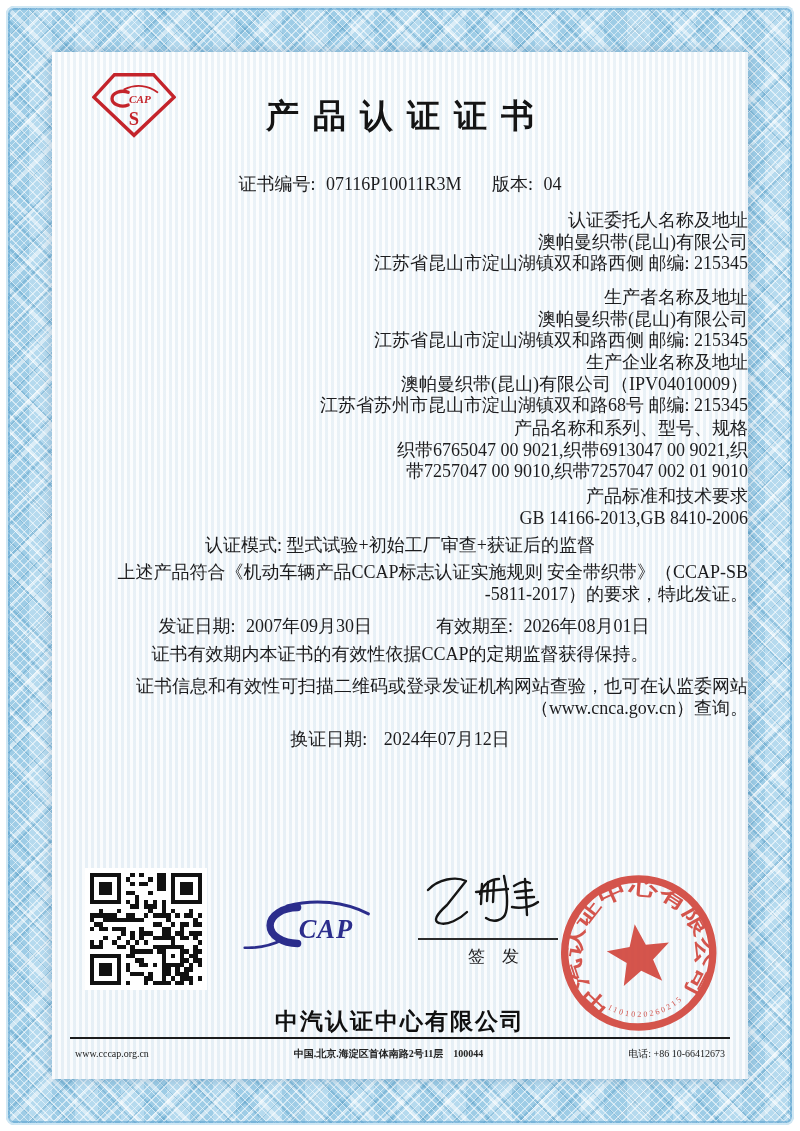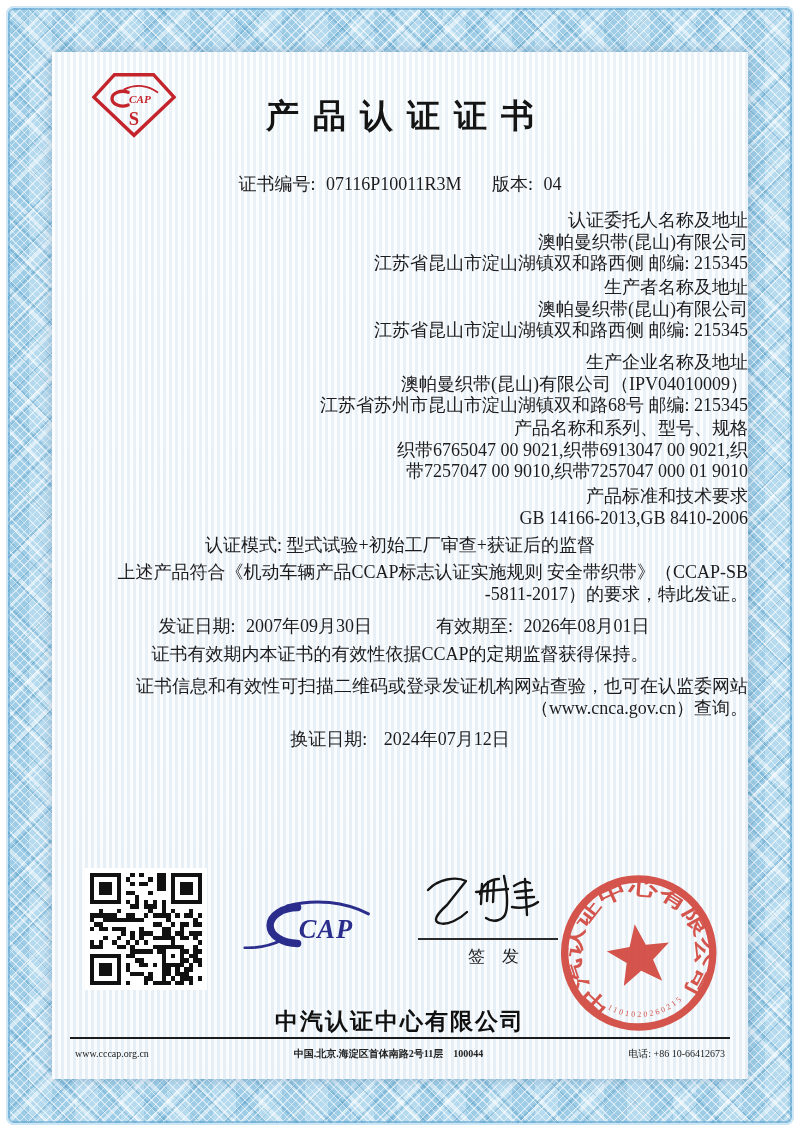--- a/index.html
+++ b/index.html
@@ -61,34 +61,34 @@
     <span style="margin-left:6px;">07116P10011R3M</span>
     <span style="margin-left:26px;">版本:</span>
     <span style="margin-left:6px;">04</span>
   </div>
 
   <div class="abs sec" style="top:158px;">
     <div>认证委托人名称及地址</div>
     <div>澳帕曼织带(昆山)有限公司</div>
     <div>江苏省昆山市淀山湖镇双和路西侧 邮编: 215345</div>
   </div>
-  <div class="abs sec" style="top:225px;padding-left:12px;">
+  <div class="abs sec" style="top:235px;padding-left:12px;">
     <div>生产者名称及地址</div>
     <div>澳帕曼织带(昆山)有限公司</div>
     <div>江苏省昆山市淀山湖镇双和路西侧 邮编: 215345</div>
   </div>
   <div class="abs sec" style="top:300px;">
     <div>生产企业名称及地址</div>
     <div>澳帕曼织带(昆山)有限公司（IPV04010009）</div>
     <div>江苏省苏州市昆山市淀山湖镇双和路68号 邮编: 215345</div>
   </div>
   <div class="abs sec" style="top:366px;">
     <div>产品名称和系列、型号、规格</div>
     <div>织带6765047 00 9021,织带6913047 00 9021,织</div>
-    <div>带7257047 00 9010,织带7257047 000 01 9010</div>
+    <div>带7257047 00 9010,织带7257047 002 01 9010</div>
   </div>
   <div class="abs sec" style="top:434px;">
     <div>产品标准和技术要求</div>
     <div>GB 14166-2013,GB 8410-2006</div>
   </div>
 
   <div class="abs ctr ln" style="top:483px;">认证模式: 型式试验+初始工厂审查+获证后的监督</div>
   <div class="abs sec" style="top:510px;">
     <div>上述产品符合《机动车辆产品CCAP标志认证实施规则 安全带织带》（CCAP-SB</div>
     <div>-5811-2017）的要求，特此发证。</div>

